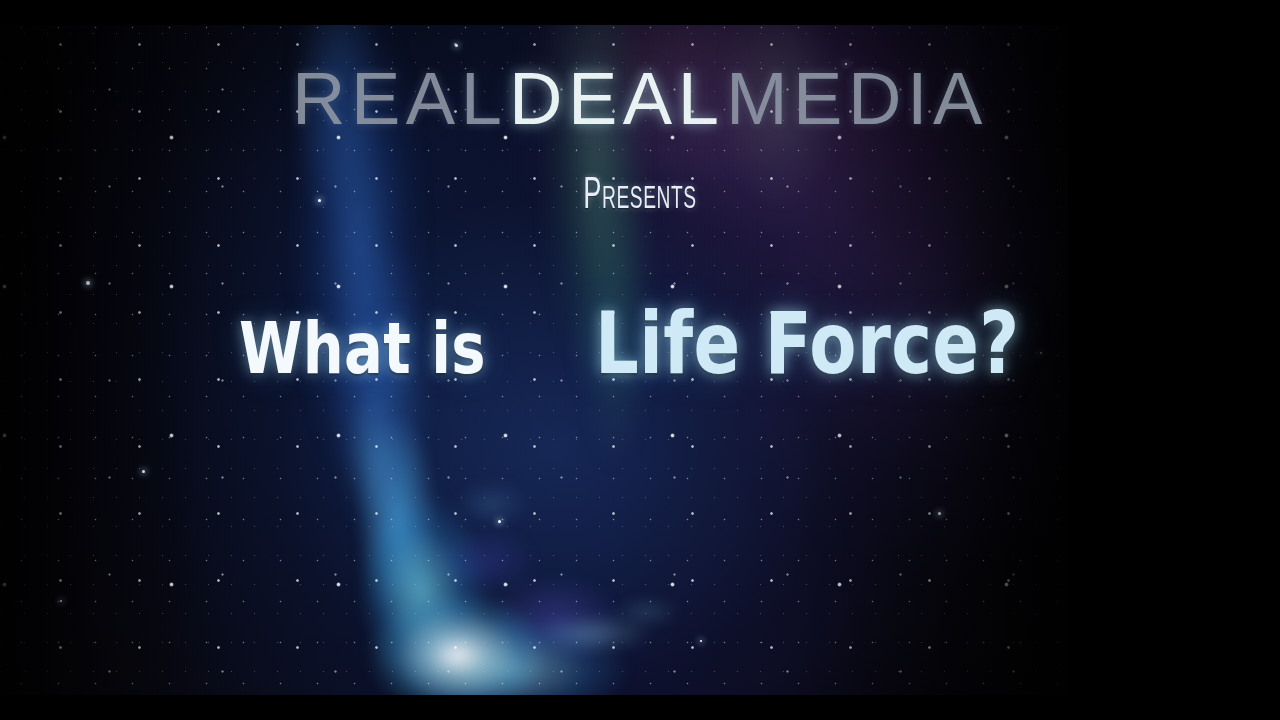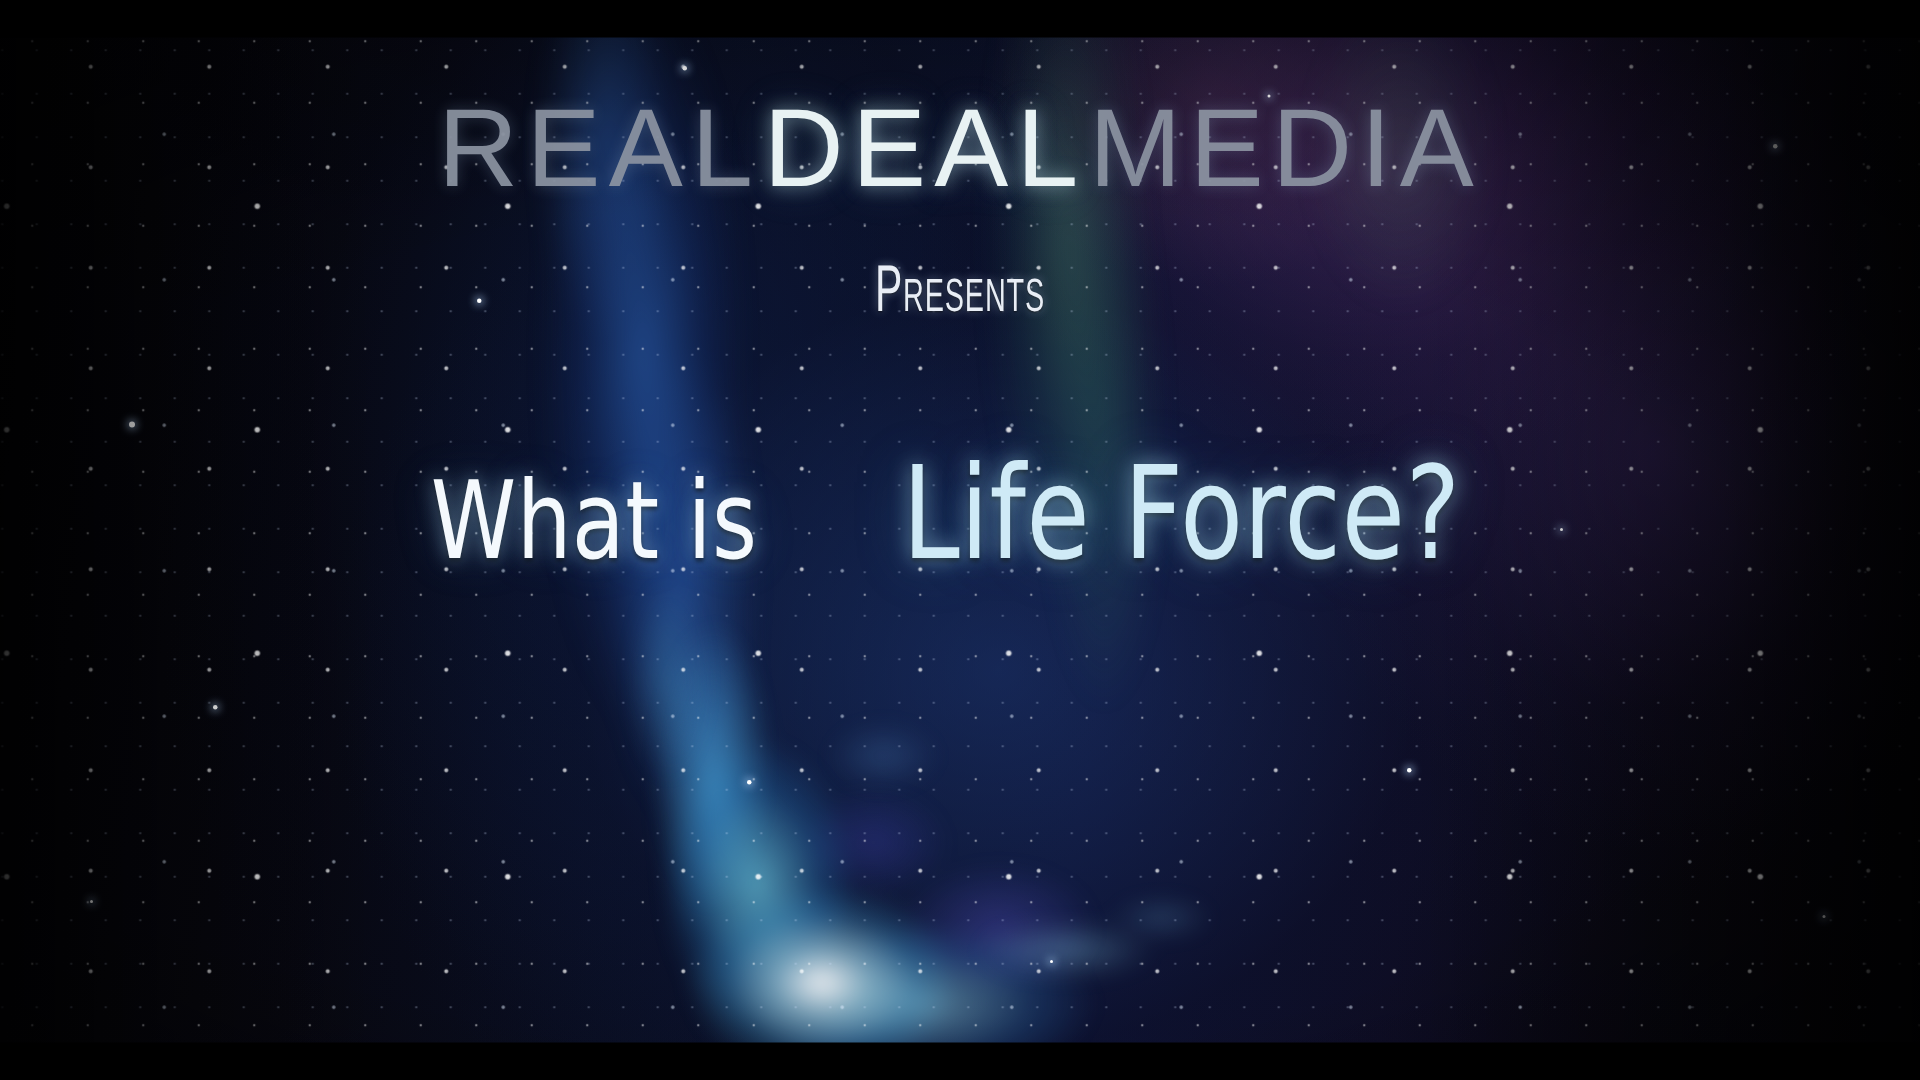--- a/index.html
+++ b/index.html
@@ -9,21 +9,21 @@
   }
   body {
     width: 1280px;
     height: 720px;
     overflow: hidden;
     font-family: "Liberation Sans", sans-serif;
   }
 
   #stage {
     position: relative;
-    width: 1280px;
+    width: 1069px;
     height: 720px;
     background: #4c1d95;
     overflow: hidden;
   }
 
   
   .bg-layer {
     position: absolute;
     inset: 0;
     pointer-events: none;
@@ -191,21 +191,21 @@
   }
 
   #main-title {
     position: absolute;
     top: 300px;
     left: 0;
     width: 1280px;
     text-align: center;
     white-space: nowrap;
     font-family: "DejaVu Sans", sans-serif;
-    font-weight: normal;
+    font-weight: bold;
     line-height: 1;
   }
   #main-title .t-lead {
     font-size: 72px;
     letter-spacing: 0.005em;
     color: #f4f9fd;
     transform-origin: 50% 100%;
     text-shadow: 0 0 14px rgba(160,205,235,0.55), 0 0 34px rgba(90,160,210,0.30), 0 2px 3px rgba(0,0,0,0.7);
   }
   #main-title .t-accent {

